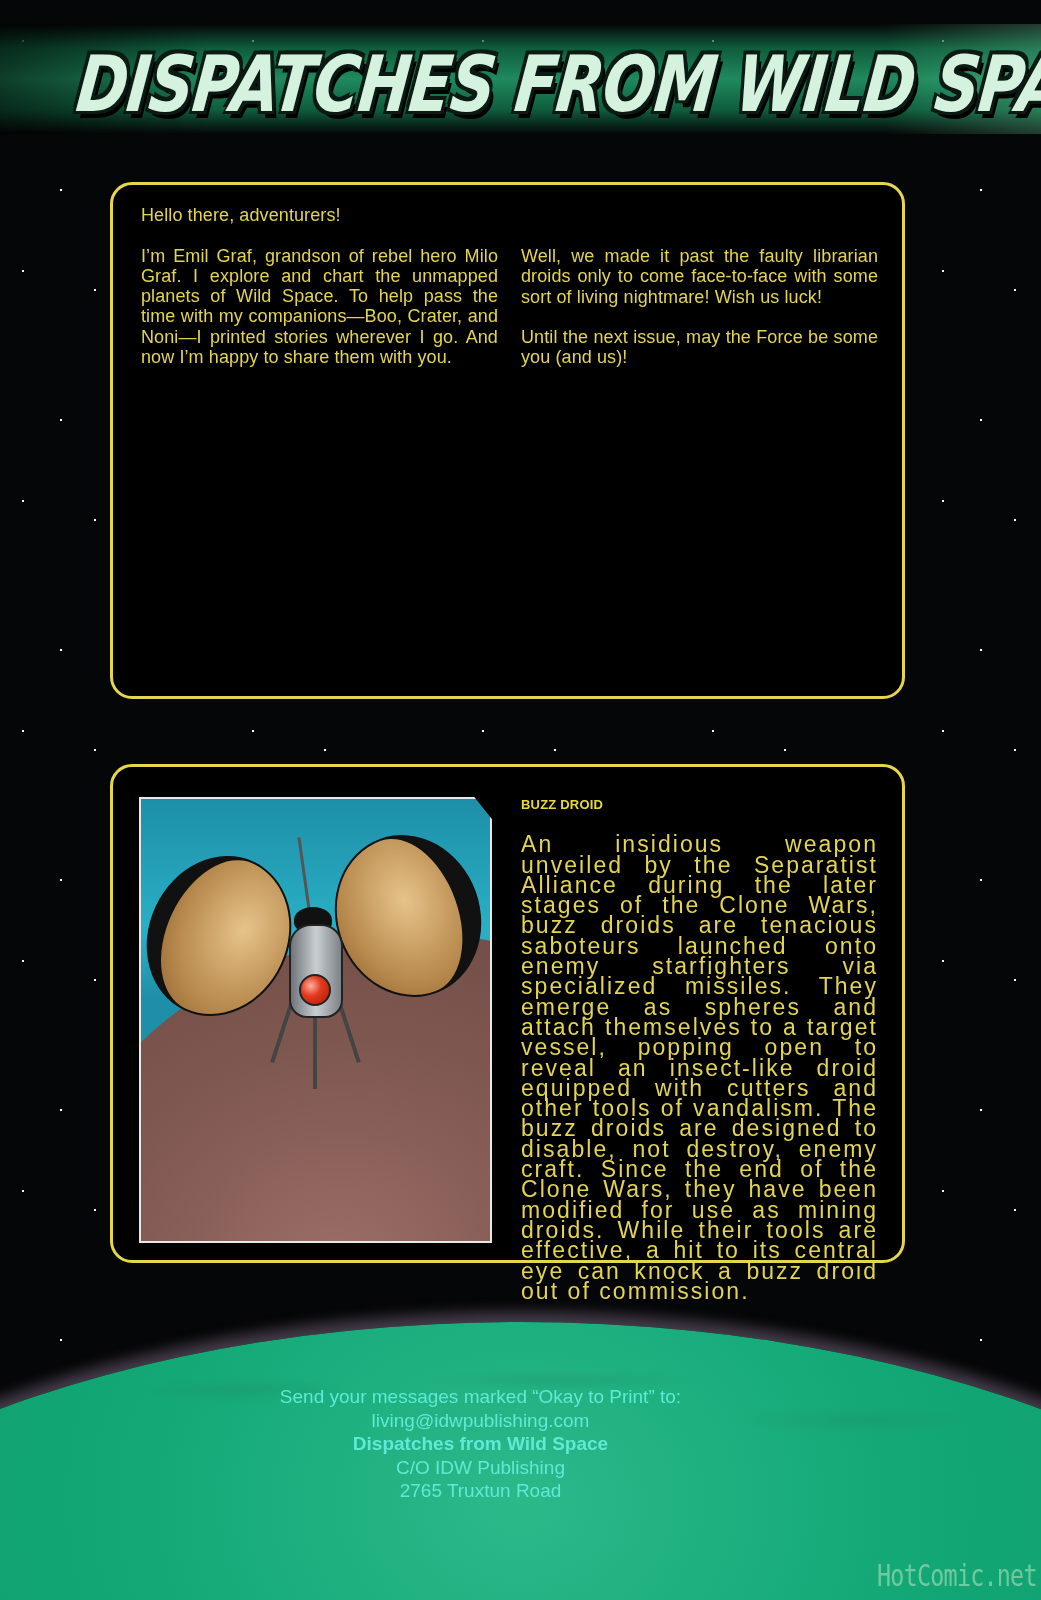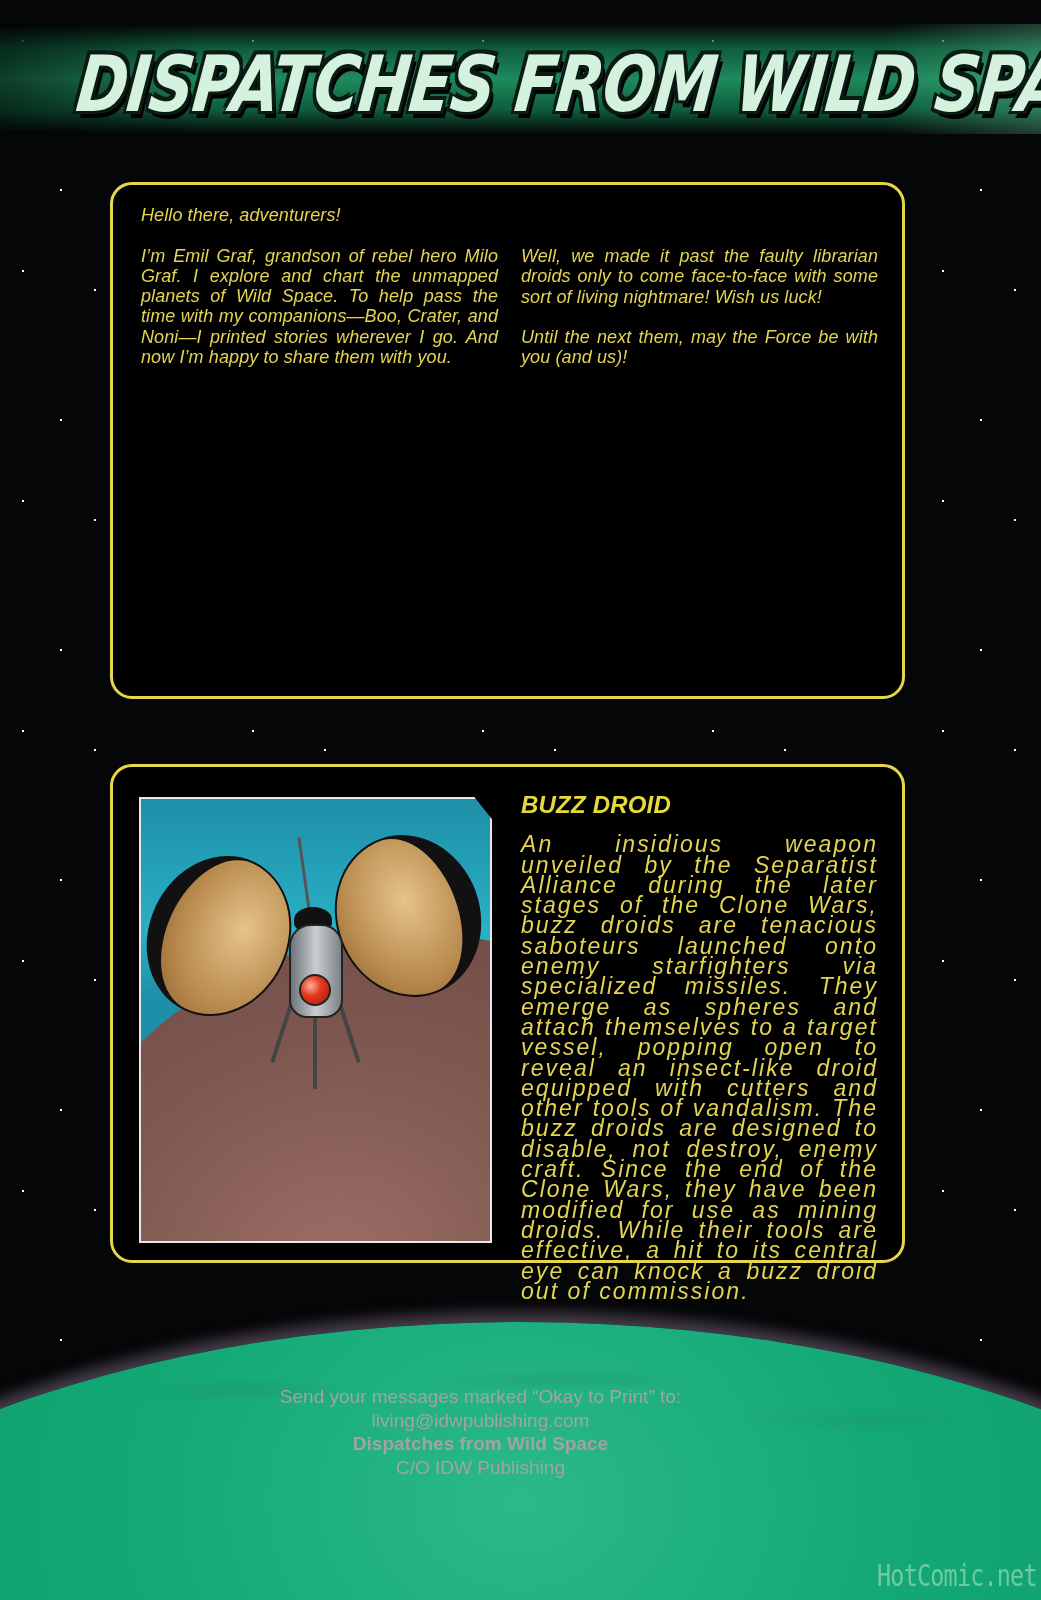--- a/index.html
+++ b/index.html
@@ -36,21 +36,20 @@
       font-family: "DejaVu Sans", sans-serif; font-weight: bold; font-style: italic;
       font-size: 62px; letter-spacing: -1px; color: #d4f2dd;
       transform: skewX(-6deg) scaleY(1.25); transform-origin: left top;
       text-shadow: -3px -3px 0 #0b1a12, 3px -3px 0 #0b1a12, -3px 3px 0 #0b1a12, 3px 3px 0 #0b1a12, 5px 6px 0 #000;
       white-space: nowrap;
     }
     .box {
       position: absolute; left: 110px; width: 795px;
       border: 3px solid #e6d64a; border-radius: 22px; background: #000;
       box-sizing: border-box;
-      font-style: italic;
     }
     .box1 { top: 182px; height: 517px; }
     .box2 { top: 764px; height: 499px; }
     .col {
       position: absolute; color: #e3d452;
       font-family: "Liberation Sans", sans-serif; font-size: 18px; line-height: 20.3px;
       text-align: justify; text-align-last: left; letter-spacing: 0.1px;
     }
     .col p { margin: 0 0 20.3px 0; }
     .col-left { left: 28px; top: 20px; width: 357px; }
@@ -84,42 +83,42 @@
     }
     .art .droid-head {
       position: absolute; left: 153px; top: 108px; width: 38px; height: 26px; border-radius: 50% 50% 40% 40%; background: #111;
     }
     .art .antenna {
       position: absolute; left: 162px; top: 38px; width: 3px; height: 80px; background: #555; transform: rotate(-8deg);
     }
     .art .leg { position: absolute; width: 4px; background: #444; }
     .box2 .col-right { left: 408px; top: 28px; width: 357px; }
     .section-title {
-      font-family: "Liberation Sans", sans-serif; font-weight: bold; font-size: 24px; color: #e8d93b;
+      font-family: "Liberation Sans", sans-serif; font-weight: bold; font-size: 13px; color: #e8d93b;
       margin: 0 0 19px 0; letter-spacing: 0.2px;
     }
     .wide {
       font-family: "Liberation Sans", sans-serif; font-size: 23px; line-height: 20.3px;
       letter-spacing: 2.05px; text-align: justify; text-align-last: left; color: #e3d452; margin: 0;
     }
     .planet-big {
       position: absolute; left: -360px; top: 1322px; width: 1760px; height: 900px; border-radius: 50%;
       background: radial-gradient(ellipse at 50% 20%, #2bb98a 0%, #14a877 30%, #0d9d6b 60%);
       box-shadow: 0 -4px 14px 6px rgba(190,160,200,0.35);
     }
     .planet-clouds {
       position: absolute; left: 0; top: 1340px; width: 1041px; height: 120px;
       background:
         radial-gradient(ellipse 160px 18px at 240px 50px, rgba(30,140,100,0.35), transparent 70%),
         radial-gradient(ellipse 200px 16px at 560px 40px, rgba(30,140,100,0.3), transparent 70%),
         radial-gradient(ellipse 180px 20px at 860px 80px, rgba(30,140,100,0.3), transparent 70%);
     }
     .footer {
       position: absolute; left: 0; top: 1385px; width: 961px; text-align: center;
-      font-family: "Liberation Sans", sans-serif; font-size: 19px; line-height: 23.5px; color: #a3a3a3;
+      font-family: "Liberation Sans", sans-serif; font-size: 19px; line-height: 23.5px; color: #5eead4;
     }
     .footer .bold { font-weight: bold; }
     .watermark {
       position: absolute; right: 4px; top: 1558px;
       font-family: "DejaVu Sans Mono", monospace; font-size: 30px; color: #8fd6b0; opacity: 0.75;
       transform: scaleX(0.78); transform-origin: right top; letter-spacing: -1px;
     }
   </style>
 </head>
 <body>
@@ -129,21 +128,21 @@
 <div class="header-band"></div>
 <div class="title">DISPATCHES FROM WILD SPACE</div>
 
 <section class="box box1">
   <div class="col col-left">
     <p>Hello there, adventurers!</p>
     <p>I’m Emil Graf, grandson of rebel hero Milo Graf. I explore and chart the unmapped planets of Wild Space. To help pass the time with my companions—Boo, Crater, and Noni—I printed stories wherever I go. And now I’m happy to share them with you.</p>
   </div>
   <div class="col col-right">
     <p>Well, we made it past the faulty librarian droids only to come face-to-face with some sort of living nightmare! Wish us luck!</p>
-    <p>Until the next them, may the Force be with you (and us)!</p>
+    <p>Until the next issue, may the Force be some you (and us)!</p>
   </div>
 </section>
 
 <section class="box box2">
   <div class="art" title="Buzz droid illustration on a rocky surface with shell halves opened">
     <div class="planet"></div>
     <div class="shell shell-left"></div>
     <div class="shell shell-right"></div>
     <div class="antenna"></div>
     <div class="leg" style="left:140px;top:195px;height:70px;transform:rotate(18deg);"></div>
@@ -160,15 +159,16 @@
 </section>
 
 <div class="planet-big"></div>
 <div class="planet-clouds"></div>
 
 <div class="footer">
   <div>Send your messages marked “Okay to Print” to:</div>
   <div>living@idwpublishing.com</div>
   <div class="bold">Dispatches from Wild Space</div>
   <div>C/O IDW Publishing</div>
+  <div>2765 Truxtun Road</div>
 </div>
 
 <div class="watermark">HotComic.net</div>
 
 </body></html>

